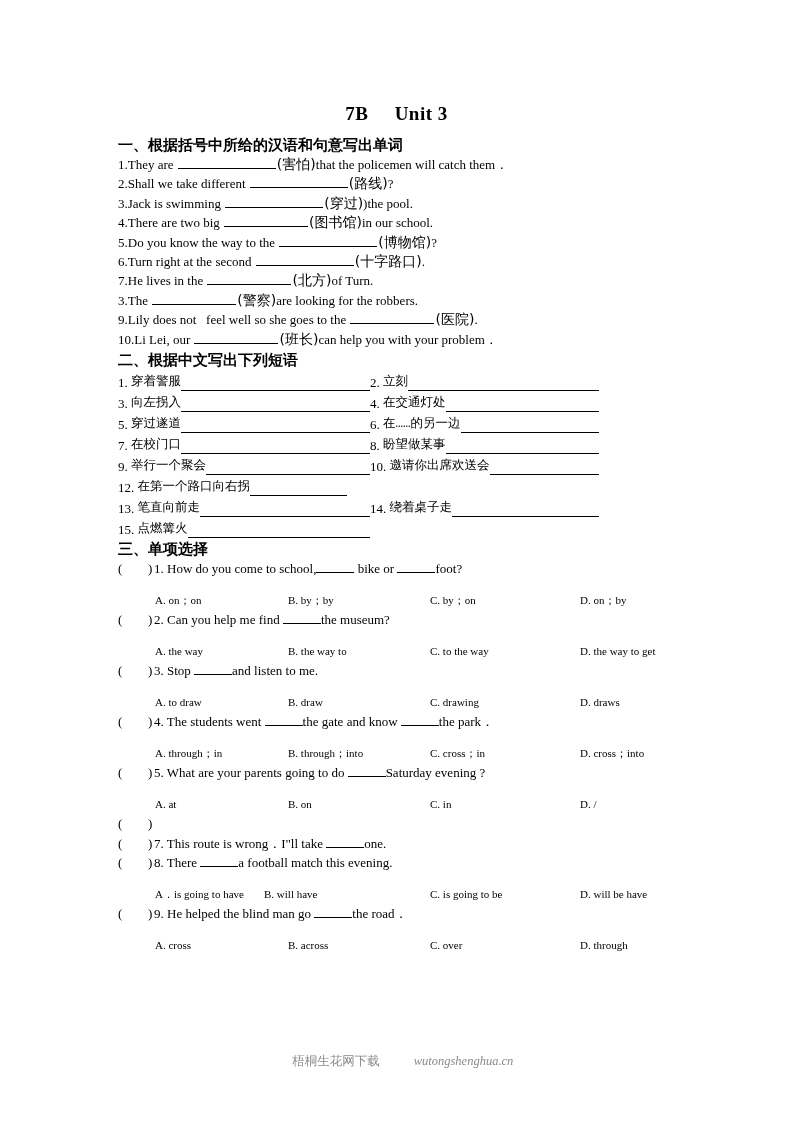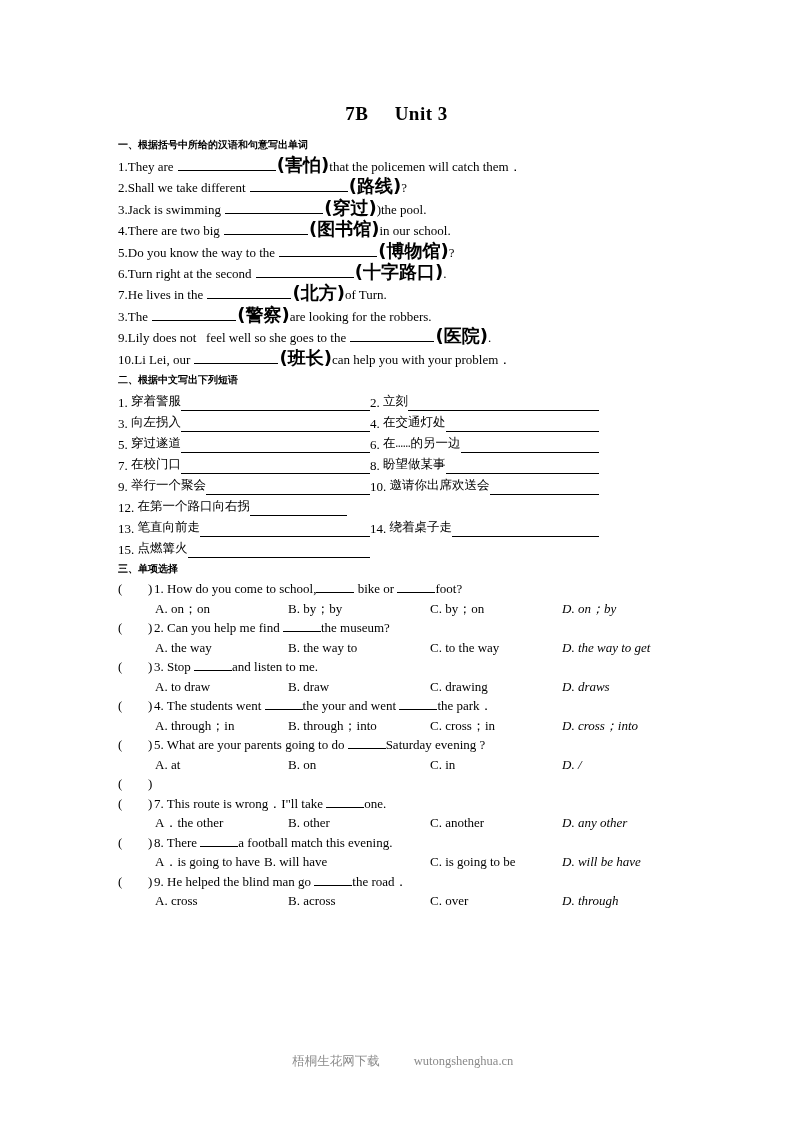--- a/index.html
+++ b/index.html
@@ -40,21 +40,21 @@
   .content {
     position: absolute;
     left: 118px;
     top: 136px;
     width: 560px;
   }
 
   .sec-head {
     font-family: "DejaVu Sans", "Liberation Sans", sans-serif;
     font-weight: bold;
-    font-size: 10px;
+    font-size: 15px;
     line-height: 18px;
     margin: 0 0 1px 0;
     white-space: pre;
   }
   .sec-head.s2 { margin-top: 2px; }
   .sec-head.s3 { margin-top: 2px; }
 
   
   .q-line {
     font-size: 13px;
@@ -62,21 +62,21 @@
     white-space: pre;
     margin: 0;
   }
   .blank {
     display: inline-block;
     border-bottom: 1px solid #000;
     height: 12px;
     vertical-align: baseline;
     margin: 0 1px;
   }
-  .cn { font-family: "DejaVu Sans", "Liberation Sans", sans-serif; font-size: 18px; font-weight: bold; }
+  .cn { font-family: "DejaVu Sans", "Liberation Sans", sans-serif; font-size: 14px; }
 
   
   .phrase-rows { margin-top: 1px; }
   .phrase-row {
     display: flex;
     height: 21px;
     align-items: flex-end;
   }
   .pcell {
     display: flex;
@@ -119,52 +119,54 @@
   .mc-blank {
     display: inline-block;
     border-bottom: 1px solid #000;
     height: 12px;
     width: 38px;
     vertical-align: baseline;
   }
   .mc-opts {
     position: relative;
     height: 19.5px;
-    font-size: 13px;
+    font-size: 11px;
     line-height: 19.5px;
+    margin-top: 12px;
   }
   .mc-opt {
     position: absolute;
     top: 0;
     white-space: pre;
   }
   .mc-opt.oa { left: 37px; }
   .mc-opt.ob { left: 170px; }
   .mc-opt.oc { left: 312px; }
-  .mc-opt.od { left: 444px; font-style: italic; }
+  .mc-opt.od { left: 462px; }
   
   .mc-opts.tight .mc-opt.ob { left: 146px; }
 
   
   .footer {
     position: absolute;
     left: 0;
     top: 1038px;
     width: 793px;
     text-align: center;
     color: #8a8a8a;
     font-size: 12.5px;
     white-space: pre;
   }
   .footer .fcn {
     font-family: "DejaVu Sans", "Liberation Sans", sans-serif;
   }
   .footer .furl {
     font-family: "Liberation Serif", "DejaVu Serif", serif;
     margin-left: 34px;
+    font-style: italic;
   }
 </style>
 </head>
 <body>
 
 <div class="page">
 
   <div class="doc-title">7B     Unit 3</div>
 
   <div class="content">
@@ -290,42 +292,36 @@
           <span class="mc-opt oc">C. to the way</span>
           <span class="mc-opt od">D. the way to get</span>
         </div>
         <div class="mc-q"><span class="mc-paren-open">(</span><span class="mc-paren-close">)</span><span class="mc-stem"><span>3. </span><span>Stop </span><span class="mc-blank"></span><span>and listen to me.</span></span></div>
         <div class="mc-opts">
           <span class="mc-opt oa">A. to draw</span>
           <span class="mc-opt ob">B. draw</span>
           <span class="mc-opt oc">C. drawing</span>
           <span class="mc-opt od">D. draws</span>
         </div>
-        <div class="mc-q"><span class="mc-paren-open">(</span><span class="mc-paren-close">)</span><span class="mc-stem"><span>4. </span><span>The students went </span><span class="mc-blank"></span><span>the your and went </span><span class="mc-blank"></span><span>the park．</span></span></div>
+        <div class="mc-q"><span class="mc-paren-open">(</span><span class="mc-paren-close">)</span><span class="mc-stem"><span>4. </span><span>The students went </span><span class="mc-blank"></span><span>the gate and know </span><span class="mc-blank"></span><span>the park．</span></span></div>
         <div class="mc-opts">
           <span class="mc-opt oa">A. through；in</span>
           <span class="mc-opt ob">B. through；into</span>
           <span class="mc-opt oc">C. cross；in</span>
           <span class="mc-opt od">D. cross；into</span>
         </div>
         <div class="mc-q"><span class="mc-paren-open">(</span><span class="mc-paren-close">)</span><span class="mc-stem"><span>5. </span><span>What are your parents going to do </span><span class="mc-blank"></span><span>Saturday evening ?</span></span></div>
         <div class="mc-opts">
           <span class="mc-opt oa">A. at</span>
           <span class="mc-opt ob">B. on</span>
           <span class="mc-opt oc">C. in</span>
           <span class="mc-opt od">D. /</span>
         </div>
         <div class="mc-q"><span class="mc-paren-open">(</span><span class="mc-paren-close">)</span></div>
         <div class="mc-q"><span class="mc-paren-open">(</span><span class="mc-paren-close">)</span><span class="mc-stem"><span>7. </span><span>This route is wrong．I"ll take </span><span class="mc-blank"></span><span>one.</span></span></div>
-        <div class="mc-opts">
-          <span class="mc-opt oa">A．the other</span>
-          <span class="mc-opt ob">B. other</span>
-          <span class="mc-opt oc">C. another</span>
-          <span class="mc-opt od">D. any other</span>
-        </div>
         <div class="mc-q"><span class="mc-paren-open">(</span><span class="mc-paren-close">)</span><span class="mc-stem"><span>8. </span><span>There </span><span class="mc-blank"></span><span>a football match this evening.</span></span></div>
         <div class="mc-opts tight">
           <span class="mc-opt oa">A．is going to have</span>
           <span class="mc-opt ob">B. will have</span>
           <span class="mc-opt oc">C. is going to be</span>
           <span class="mc-opt od">D. will be have</span>
         </div>
         <div class="mc-q"><span class="mc-paren-open">(</span><span class="mc-paren-close">)</span><span class="mc-stem"><span>9. </span><span>He helped the blind man go </span><span class="mc-blank"></span><span>the road．</span></span></div>
         <div class="mc-opts">
           <span class="mc-opt oa">A. cross</span>

